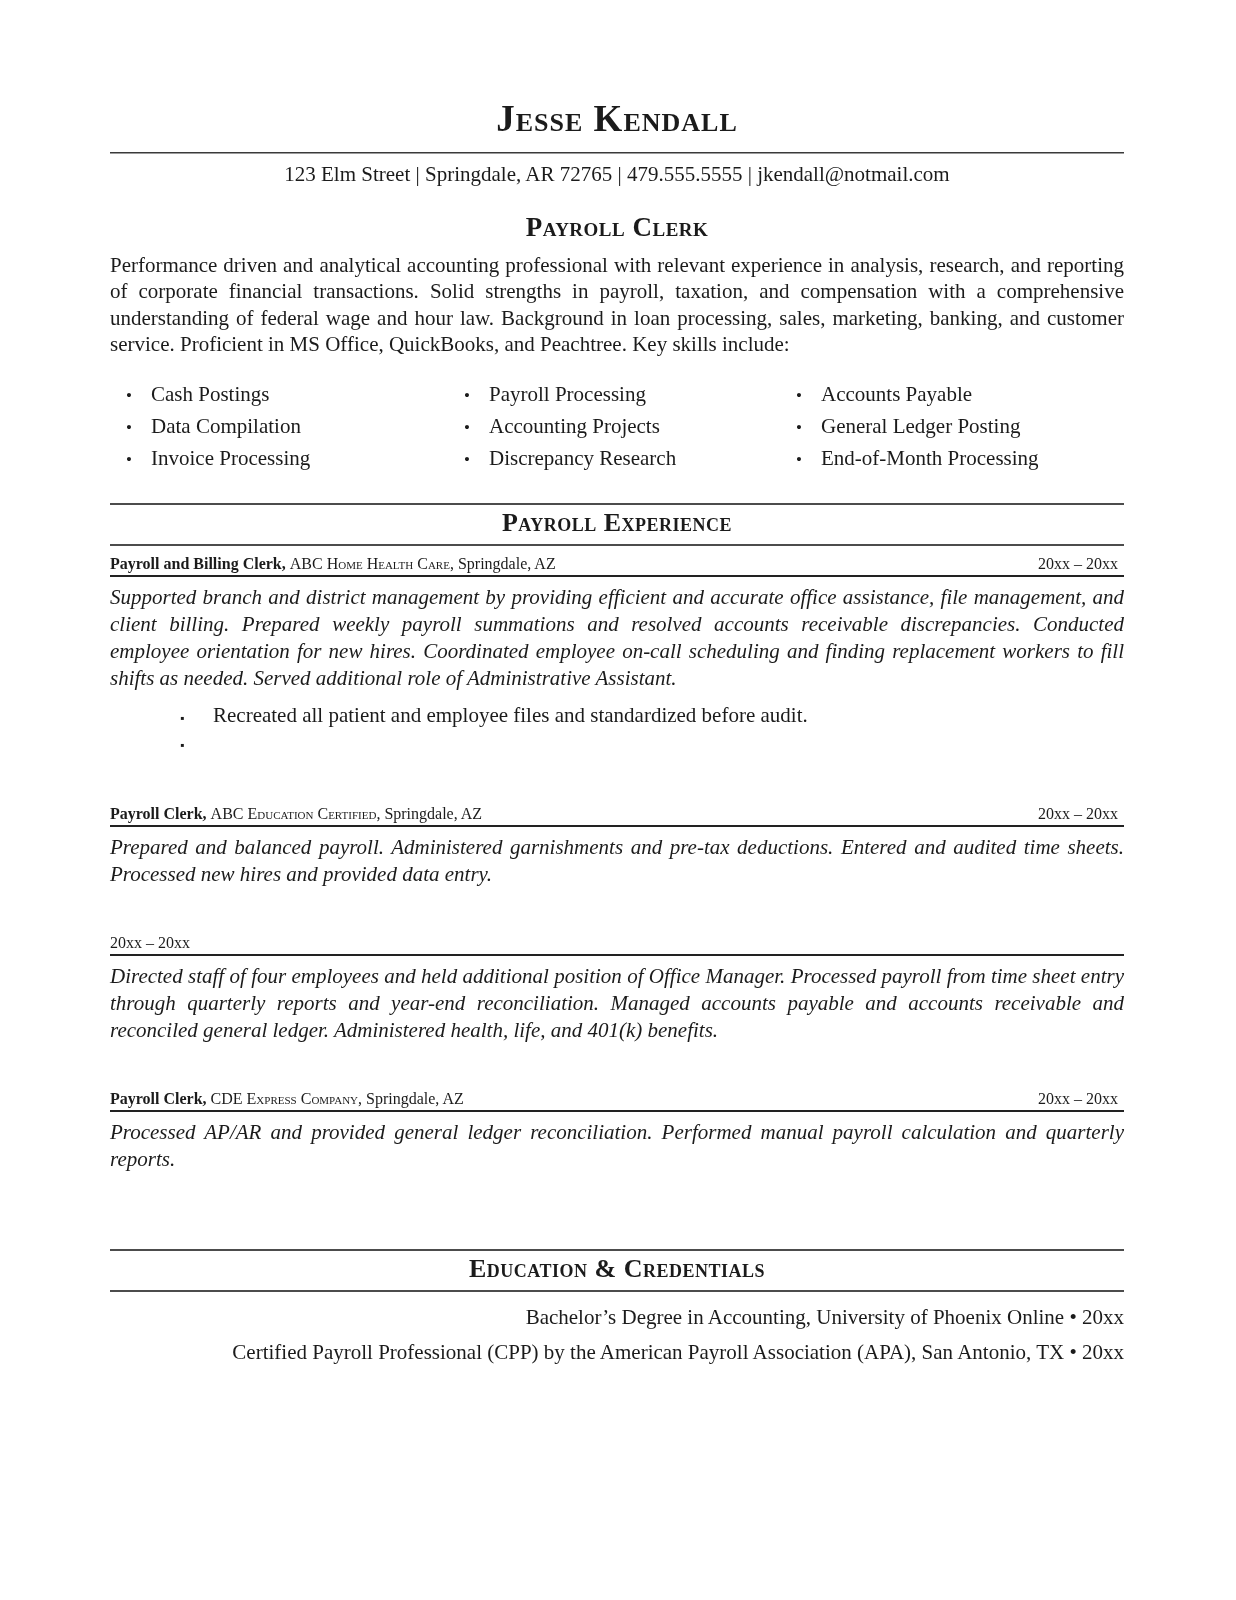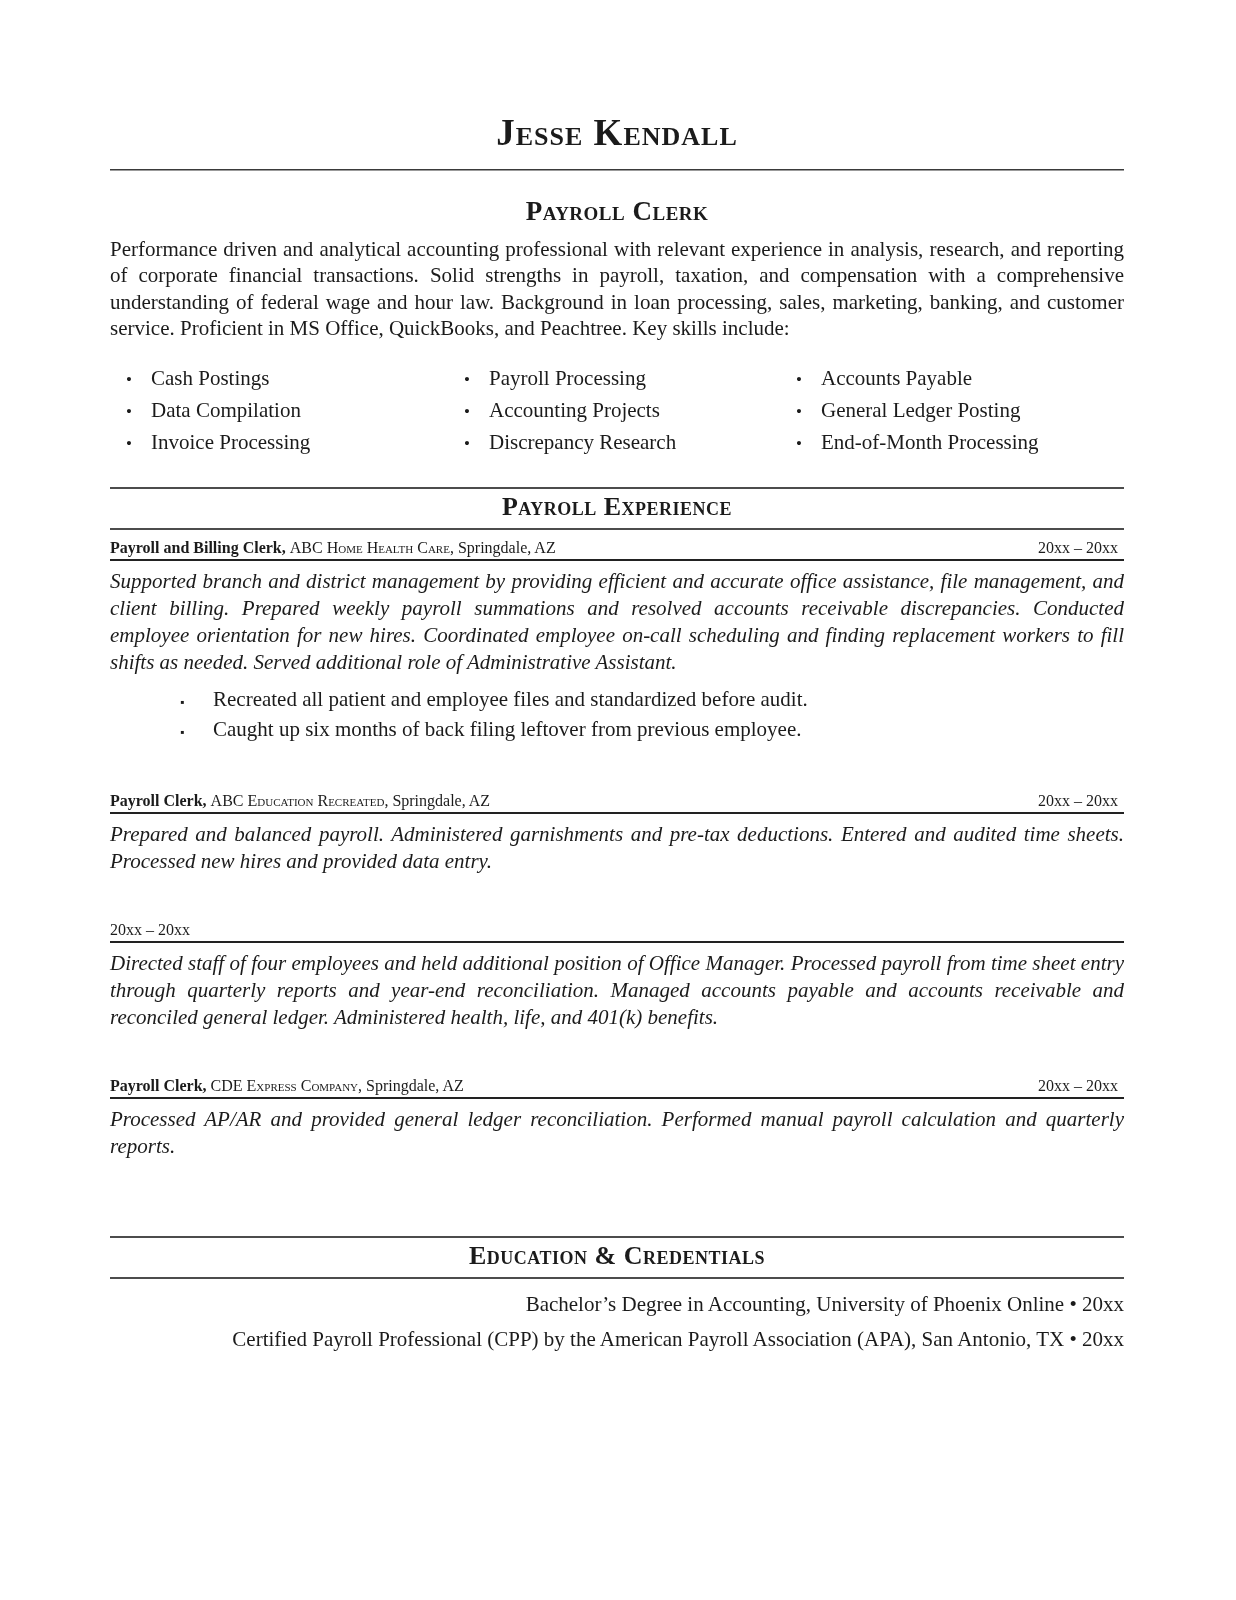--- a/index.html
+++ b/index.html
@@ -15,21 +15,21 @@
     -webkit-font-smoothing: antialiased;
   }
   .page {
     width: 1014px;
     margin-left: 110px;
     padding-top: 98px;
   }
 
   
   .person-name {
-    margin: 14px;
+    margin: 0;
     text-align: center;
     font-size: 37px;
     font-weight: bold;
     font-variant: small-caps;
     letter-spacing: 1px;
     line-height: 1.15;
   }
   .header-rule {
     margin-top: 11px;
     border: 0;
@@ -148,20 +148,21 @@
   }
   .edu-item + .edu-item { margin-top: 9px; }
 </style>
 </head>
 <body>
 
 <div class="page">
 
   <h1 class="person-name">Jesse Kendall</h1>
   <hr class="header-rule">
+  <div class="contact-line">123 Elm Street | Springdale, AR 72765 | 479.555.5555 | jkendall@notmail.com</div>
 
   <h2 class="objective-title">Payroll Clerk</h2>
 
   <p class="summary">Performance driven and analytical accounting professional with relevant experience in analysis, research, and reporting of corporate financial transactions. Solid strengths in payroll, taxation, and compensation with a comprehensive understanding of federal wage and hour law. Background in loan processing, sales, marketing, banking, and customer service. Proficient in MS Office, QuickBooks, and Peachtree. Key skills include:</p>
 
   <div class="skills-grid">
     <div class="skill-item">
         <span class="round-bullet">•</span>
         <span>Cash Postings</span>
       </div>
@@ -209,28 +210,27 @@
       <span class="job-dates">20xx – 20xx</span>
     </div>
     <p class="job-desc">Supported branch and district management by providing efficient and accurate office assistance, file management, and client billing. Prepared weekly payroll summations and resolved accounts receivable discrepancies. Conducted employee orientation for new hires. Coordinated employee on-call scheduling and finding replacement workers to fill shifts as needed. Served additional role of Administrative Assistant.</p>
     <div class="job-bullets">
       <div class="bullet-row">
           <span class="square-bullet">▪</span>
           <span>Recreated all patient and employee files and standardized before audit.</span>
         </div>
       <div class="bullet-row">
           <span class="square-bullet">▪</span>
-          <span>Caught up six months of back filing leftover from previous employee.</span>
         </div>
     </div>
   </div>
 
   <div class="job">
     <div class="job-head">
-      <span><span class="job-title">Payroll Clerk,</span> <span class="job-company">ABC Education Recreated</span><span>, Springdale, AZ</span></span>
+      <span><span class="job-title">Payroll Clerk,</span> <span class="job-company">ABC Education Certified</span><span>, Springdale, AZ</span></span>
       <span class="job-dates">20xx – 20xx</span>
     </div>
     <p class="job-desc">Prepared and balanced payroll. Administered garnishments and pre-tax deductions. Entered and audited time sheets. Processed new hires and provided data entry.</p>
   </div>
 
   <div class="job">
     <div class="job-head">
       <span class="job-dates">20xx – 20xx</span>
     </div>
     <p class="job-desc">Directed staff of four employees and held additional position of Office Manager. Processed payroll from time sheet entry through quarterly reports and year-end reconciliation. Managed accounts payable and accounts receivable and reconciled general ledger. Administered health, life, and 401(k) benefits.</p>

